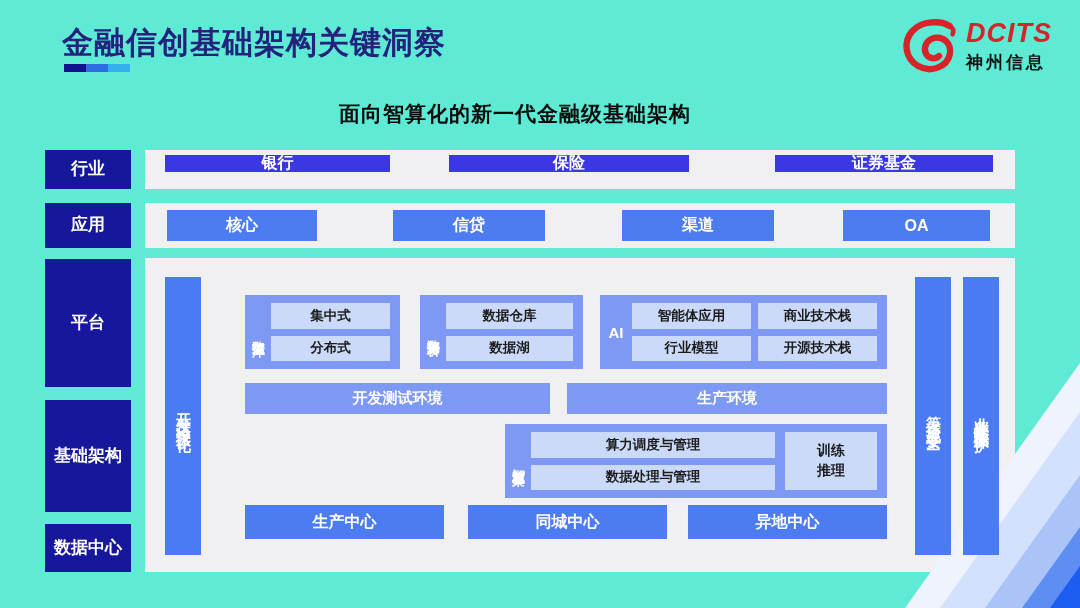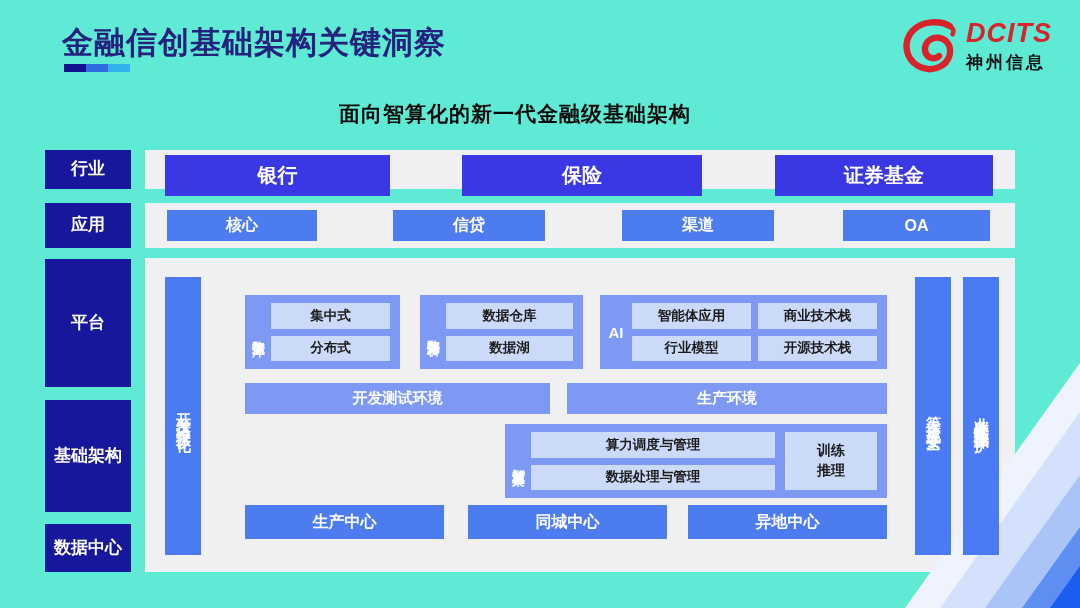--- a/index.html
+++ b/index.html
@@ -26,21 +26,21 @@
   .ll-application { top:203px; height:45px; }
   .ll-platform { top:259px; height:128px; }
   .ll-infra { top:400px; height:112px; }
   .ll-dc { top:524px; height:48px; }
 
   
   .strip { position:absolute; left:145px; width:870px; background:#f0f0f3; }
   .strip-industry { top:150px; height:39px; }
   .strip-application { top:203px; height:45px; }
   .btn { position:absolute; display:flex; align-items:center; justify-content:center; color:#fff; font-weight:bold; }
-  .btn-industry { top:5px; height:41px; background:#3a37e4; font-size:20px; }
+  .btn-industry { top:5px; height:17px; background:#3a37e4; font-size:16px; }
   .btn-app { top:7px; height:31px; background:#4d7cf0; font-size:16px; }
 
   
   .panel { position:absolute; left:145px; top:258px; width:870px; height:314px; background:#f0f0f3; }
   .vbar { position:absolute; top:19px; width:36px; height:278px; background:#4a7bf5; color:#fff; font-weight:bold; font-size:15px; writing-mode:vertical-rl; text-orientation:upright; display:flex; align-items:center; justify-content:center; letter-spacing:4px; z-index:6; }
   .vbar-devops { left:20px; }
   .vbar-sec { left:770px; }
   .vbar-bc { left:818px; letter-spacing:2px; }
 
   .group { position:absolute; background:#7e99f3; display:flex; align-items:stretch; }
@@ -94,21 +94,21 @@
   <div class="subtitle">面向智算化的新一代金融级基础架构</div>
 
   <div class="layer-label ll-industry">行业</div>
   <div class="layer-label ll-application">应用</div>
   <div class="layer-label ll-platform">平台</div>
   <div class="layer-label ll-infra">基础架构</div>
   <div class="layer-label ll-dc">数据中心</div>
 
   <div class="strip strip-industry">
     <div class="btn btn-industry" style="left:20px;width:225px;">银行</div>
-    <div class="btn btn-industry" style="left:317px;width:240px;">保险</div>
+    <div class="btn btn-industry" style="left:304px;width:240px;">保险</div>
     <div class="btn btn-industry" style="left:630px;width:218px;">证券基金</div>
   </div>
 
   <div class="strip strip-application">
     <div class="btn btn-app" style="left:22px;width:150px;">核心</div>
     <div class="btn btn-app" style="left:248px;width:152px;">信贷</div>
     <div class="btn btn-app" style="left:477px;width:152px;">渠道</div>
     <div class="btn btn-app" style="left:698px;width:147px;">OA</div>
   </div>
 

